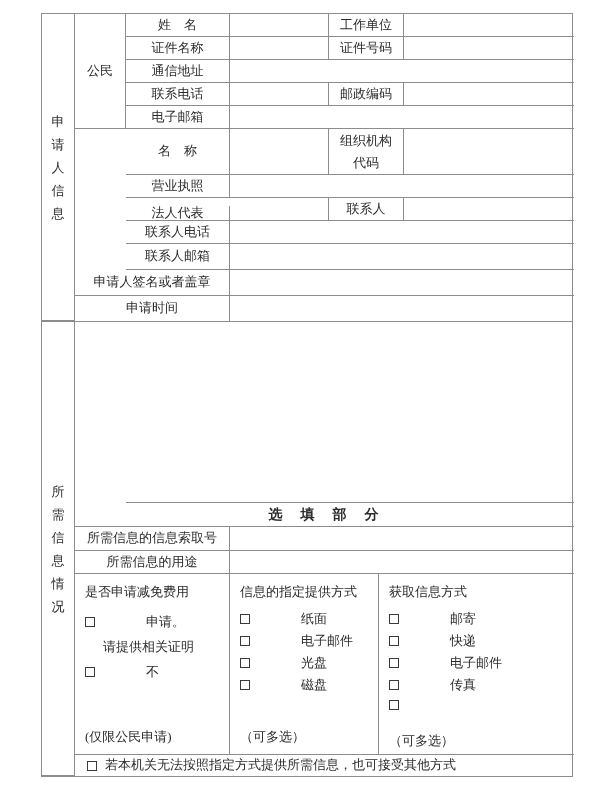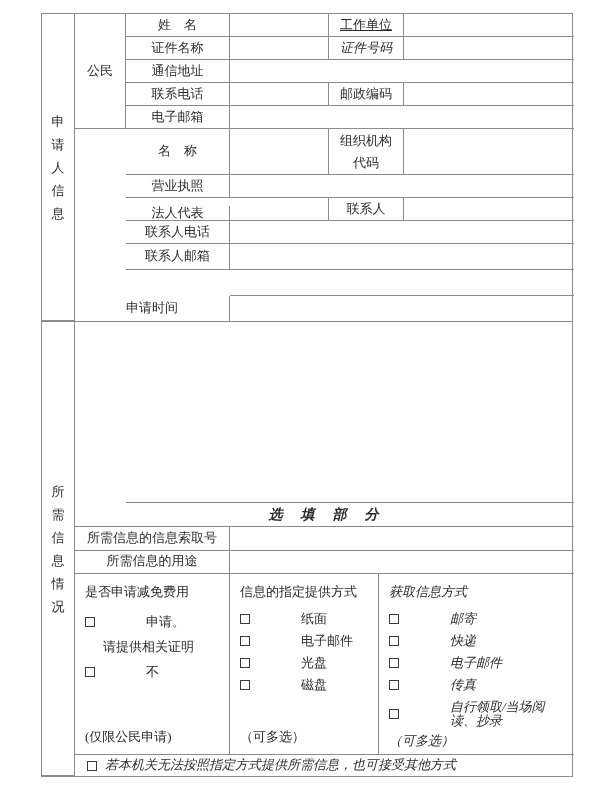--- a/index.html
+++ b/index.html
@@ -18,21 +18,21 @@
   .sec2 {
     margin-top:-1px;
     grid-template-columns:33px 51px 104px 149px 195px;
     grid-template-rows:181px 24px 24px 23px 181px 21px;
   }
   .cell {
     border-right:1px solid #8c8c8c; border-bottom:1px solid #8c8c8c;
     display:flex; align-items:center; justify-content:center;
     text-align:center; overflow:hidden; line-height:1.25;
   }
-  .cell.no-br { border-right:none;font-style:italic; }
+  .cell.no-br { border-right:none; }
   .cell.no-bb { border-bottom:none; }
   .vlabel { flex-direction:column; justify-content:center; }
   .vlabel span { display:block; line-height:23px; }
   .mlabel { flex-direction:column; justify-content:center; }
   .mlabel span { display:block; line-height:22px; }
   .header-cell { font-weight:bold; letter-spacing:2px; font-size:14px; }
   .opt-col {
     flex-direction:column; align-items:flex-start; justify-content:flex-start;
     text-align:left; padding:9px 10px 0 10px;
   }
@@ -60,26 +60,26 @@
         <span>请</span>
         <span>人</span>
         <span>信</span>
         <span>息</span>
       </div>
 
       <div class="cell" style="grid-row:1/6;grid-column:2;">公民</div>
 
       <div class="cell" style="grid-row:1;grid-column:3;">姓　名</div>
       <div class="cell" style="grid-row:1;grid-column:4;"></div>
-      <div class="cell" style="grid-row:1;grid-column:5;text-decoration:underline;">工作单位</div>
+      <div class="cell" style="grid-row:1;grid-column:5;">工作单位</div>
       <div class="cell no-br" style="grid-row:1;grid-column:6;"></div>
 
       <div class="cell" style="grid-row:2;grid-column:3;">证件名称</div>
       <div class="cell" style="grid-row:2;grid-column:4;"></div>
-      <div class="cell" style="grid-row:2;grid-column:5;font-style:italic;">证件号码</div>
+      <div class="cell" style="grid-row:2;grid-column:5;">证件号码</div>
       <div class="cell no-br" style="grid-row:2;grid-column:6;"></div>
 
       <div class="cell" style="grid-row:3;grid-column:3;">通信地址</div>
       <div class="cell no-br" style="grid-row:3;grid-column:4/7;"></div>
 
       <div class="cell" style="grid-row:4;grid-column:3;">联系电话</div>
       <div class="cell" style="grid-row:4;grid-column:4;"></div>
       <div class="cell" style="grid-row:4;grid-column:5;">邮政编码</div>
       <div class="cell no-br" style="grid-row:4;grid-column:6;"></div>
 
@@ -102,20 +102,21 @@
       <div class="cell" style="grid-row:8;grid-column:4;"></div>
       <div class="cell" style="grid-row:8;grid-column:5;">联系人</div>
       <div class="cell no-br" style="grid-row:8;grid-column:6;"></div>
 
       <div class="cell" style="grid-row:9;grid-column:3;">联系人电话</div>
       <div class="cell no-br" style="grid-row:9;grid-column:4/7;"></div>
 
       <div class="cell" style="grid-row:10;grid-column:3;">联系人邮箱</div>
       <div class="cell no-br" style="grid-row:10;grid-column:4/7;"></div>
 
+      <div class="cell" style="grid-row:11;grid-column:2/4;">申请人签名或者盖章</div>
       <div class="cell no-br" style="grid-row:11;grid-column:4/7;"></div>
 
       <div class="cell no-bb" style="grid-row:12;grid-column:2/4;">申请时间</div>
       <div class="cell no-br no-bb" style="grid-row:12;grid-column:4/7;"></div>
     </div>
 
     <div class="sec sec2">
 
       <div class="cell vlabel" style="grid-row:1/7;grid-column:1;">
         <span>所</span>
@@ -126,21 +127,21 @@
         <span>况</span>
       </div>
 
       <div class="cell no-br" style="grid-row:1;grid-column:3/6;"></div>
 
       <div class="cell no-br header-cell" style="grid-row:2;grid-column:2/6;">选　填　部　分</div>
 
       <div class="cell" style="grid-row:3;grid-column:2/4;">所需信息的信息索取号</div>
       <div class="cell no-br" style="grid-row:3;grid-column:4/6;"></div>
 
-      <div class="cell" style="grid-row:4;grid-column:2/4;font-family:Liberation Mono, monospace;">所需信息的用途</div>
+      <div class="cell" style="grid-row:4;grid-column:2/4;">所需信息的用途</div>
       <div class="cell no-br" style="grid-row:4;grid-column:4/6;"></div>
 
       <div class="cell opt-col" style="grid-row:5;grid-column:2/4;">
         <div class="col-title">是否申请减免费用</div>
         <div class="opt opt-gap">
           <span class="cb"></span>
           <span>申请。</span>
         </div>
         <div class="opt-note">请提供相关证明</div>
         <div class="opt opt-gap">
@@ -184,21 +185,20 @@
         <div class="opt">
           <span class="cb"></span>
           <span>电子邮件</span>
         </div>
         <div class="opt">
           <span class="cb"></span>
           <span>传真</span>
         </div>
         <div class="opt">
           <span class="cb"></span>
-          <span>自行领取/当场阅读、抄录</span>
         </div>
         <div class="footnote" style="margin-bottom:6px;">（可多选）</div>
       </div>
 
       <div class="cell no-br no-bb note-row" style="grid-row:6;grid-column:2/6;">
         <span class="cb"></span>
         <span>若本机关无法按照指定方式提供所需信息，也可接受其他方式</span>
       </div>
     </div>
 

